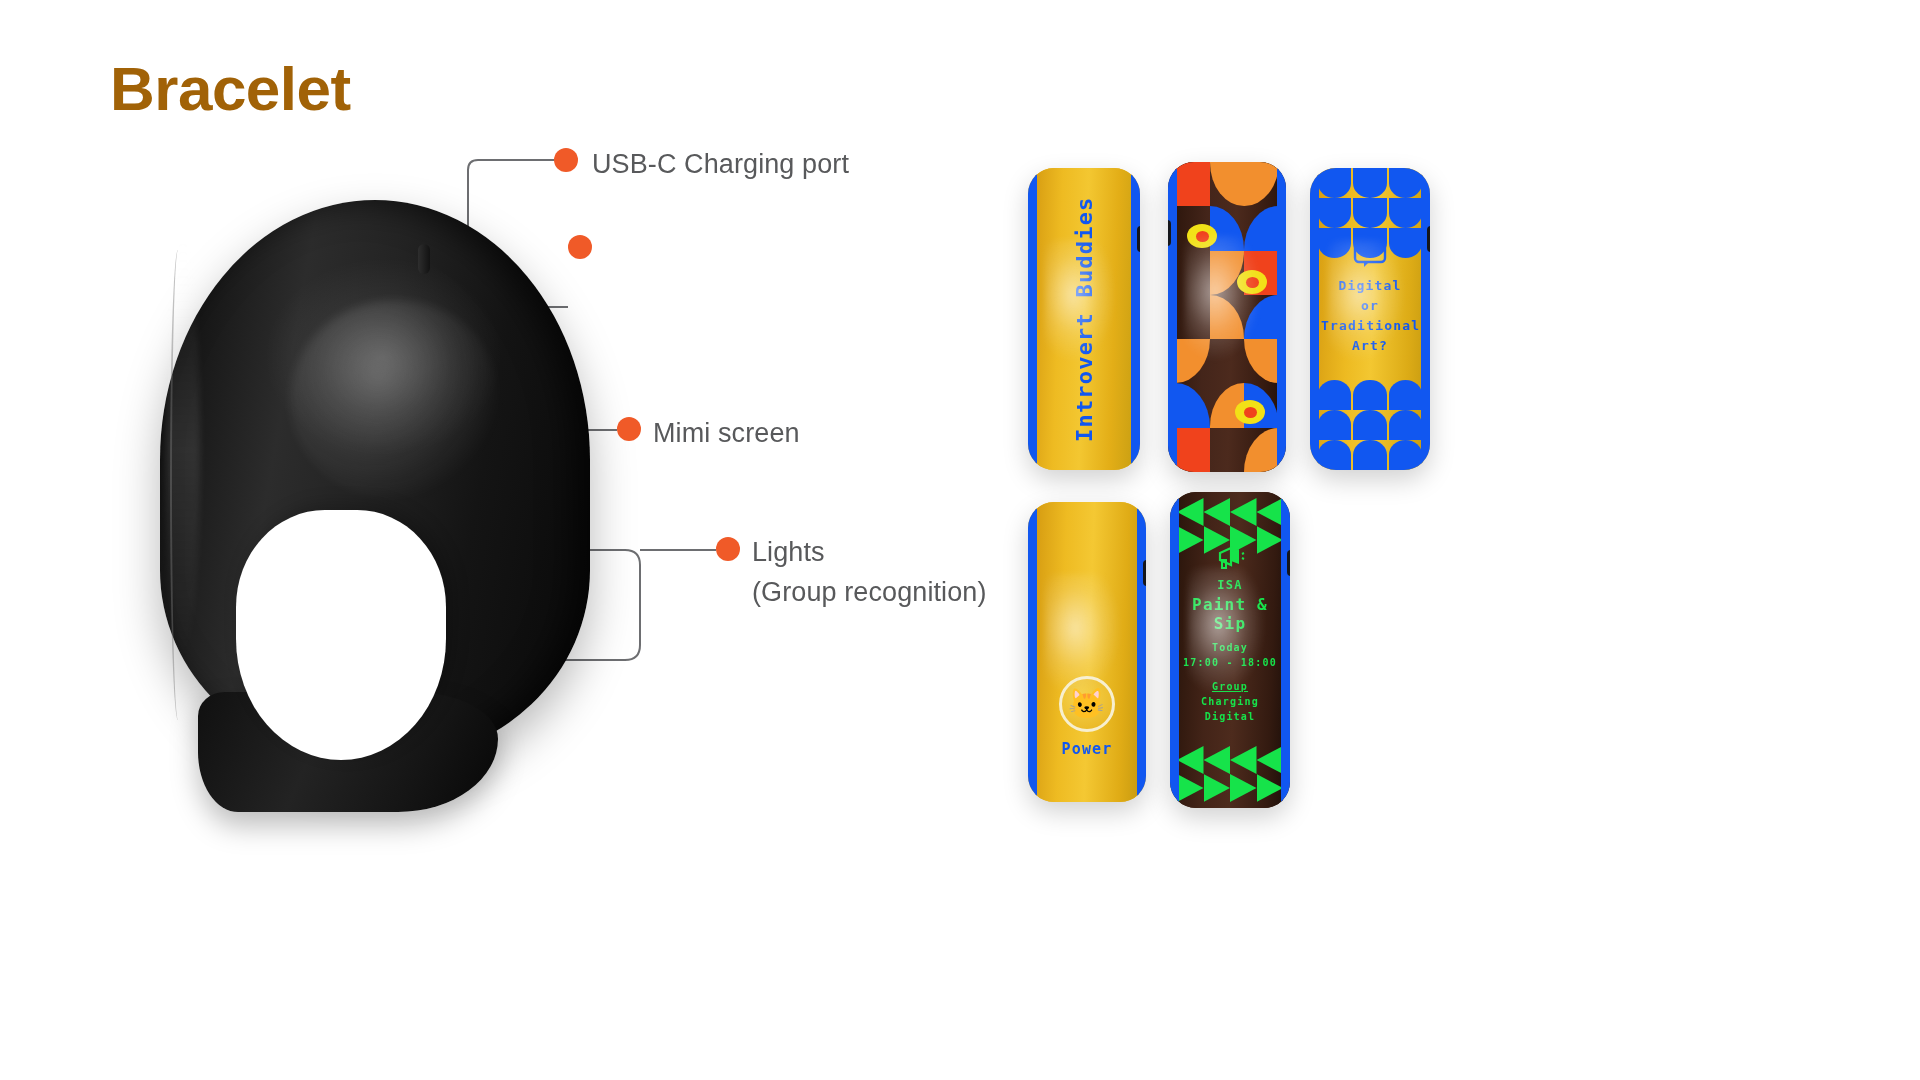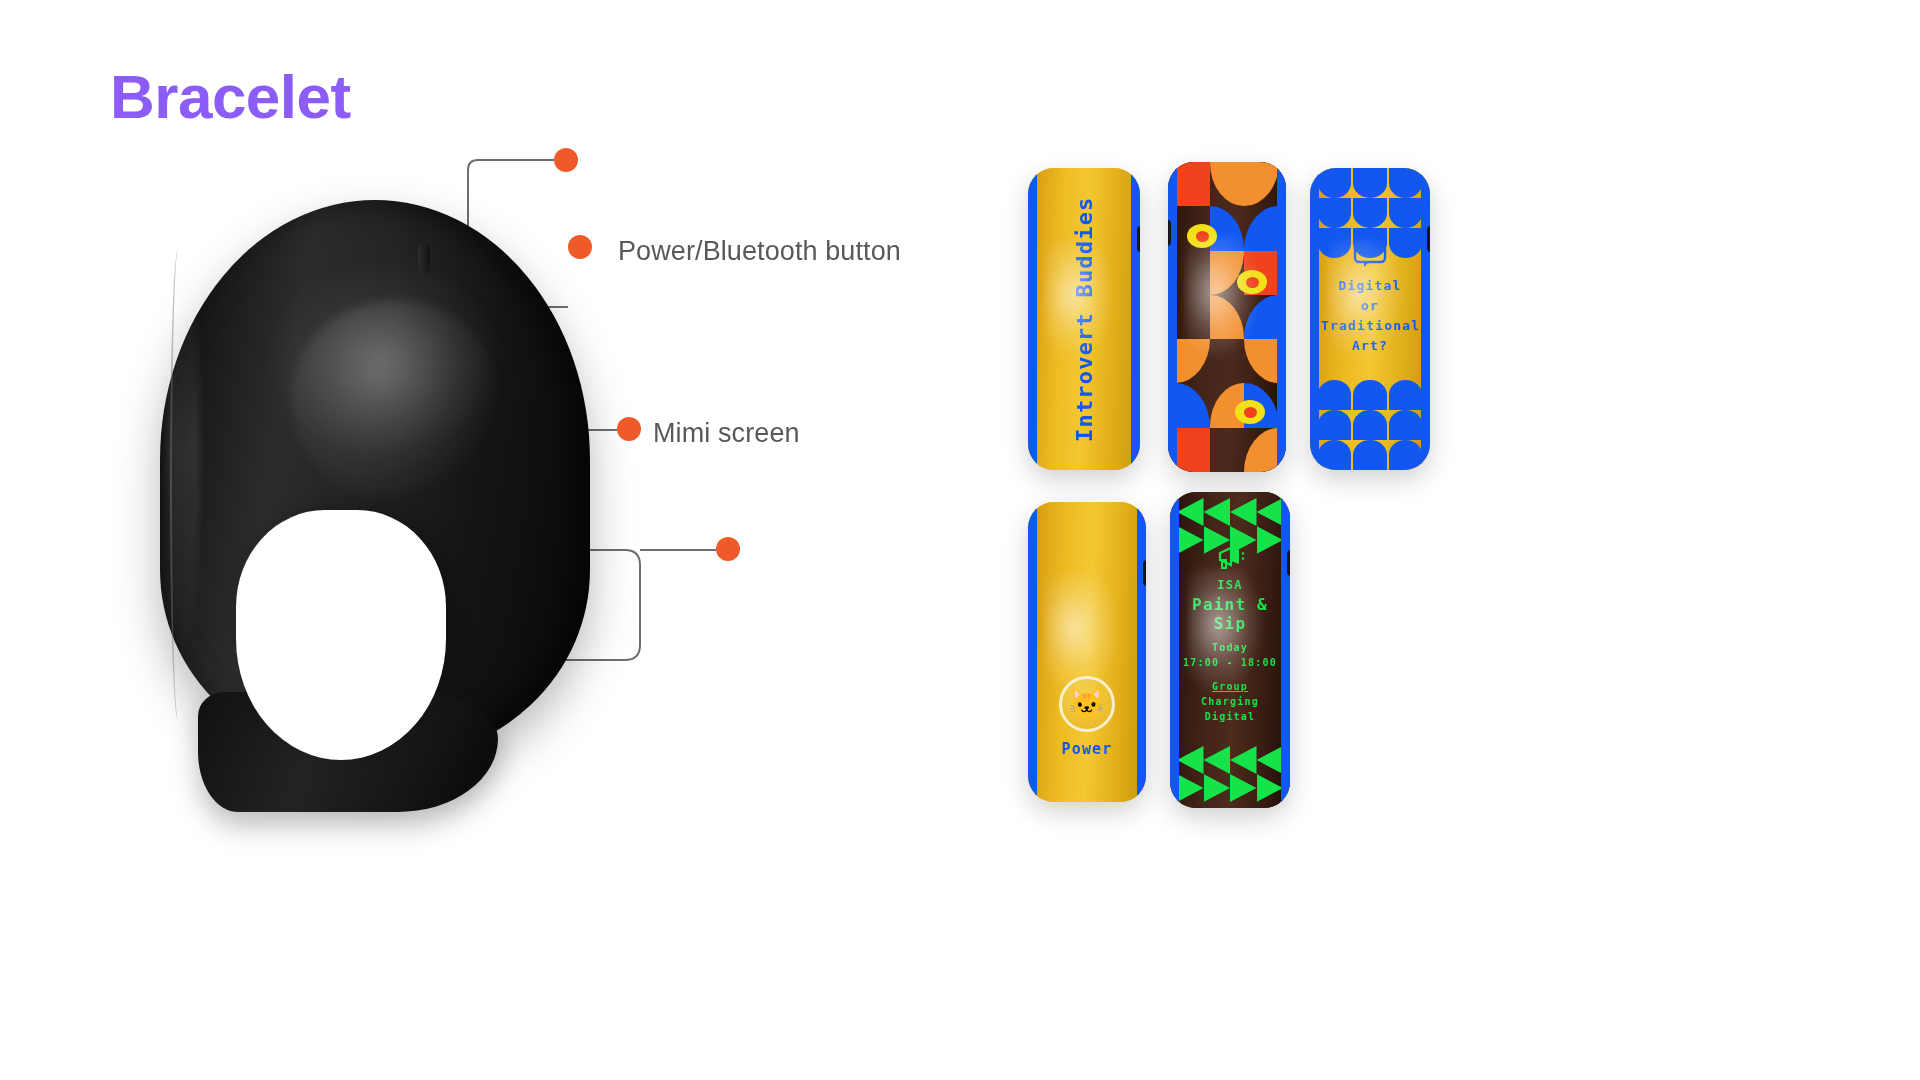--- a/index.html
+++ b/index.html
@@ -7,23 +7,23 @@
   html, body {
     width: 1920px; height: 1080px;
     background: #ffffff;
     font-family: "Liberation Sans", sans-serif;
     overflow: hidden;
   }
   #stage { position: relative; width: 1920px; height: 1080px; background:#fff; }
 
   
   .page-title {
-    position: absolute; left: 110px; top: 66px;
+    position: absolute; left: 110px; top: 58px;
     font-size: 62px; font-weight: 700; letter-spacing: -0.5px;
-    color: #8b5cf6; line-height: 1;
+    color: #a16207; line-height: 1;
   }
 
   
   .product-area { position: absolute; left: 140px; top: 180px; width: 560px; height: 640px; }
 
   .cuff-wrap { position:absolute; inset:0; }
 
   
   .cuff-outer {
     position: absolute; left: 20px; top: 20px;
@@ -211,28 +211,30 @@
       <div class="cuff-face-gloss"></div>
       <div class="cuff-edge-hl"></div>
       <div class="cuff-rim-line"></div>
       <div class="cuff-lowerlip"></div>
       <div class="cuff-mouth"></div>
       <div class="cuff-button"></div>
     </div>
   </div>
 
   <div class="callout-dot" style="left:554px; top:148px;"></div>
+  <div class="callout-label" style="left:592px; top:145px;">USB-C Charging port</div>
 
   <div class="callout-dot" style="left:568px; top:235px;"></div>
-  <div class="callout-label" style="left:618px; top:232px;">Power/Bluetooth button</div>
 
   <div class="callout-dot" style="left:617px; top:417px;"></div>
   <div class="callout-label" style="left:653px; top:414px;">Mimi screen</div>
 
   <div class="callout-dot" style="left:716px; top:537px;"></div>
+  <div class="callout-label" style="left:752px; top:533px;">Lights
+(Group recognition)</div>
 
   <div class="mockups">
 
     <div class="band" id="band-introvert">
       <div class="face">
         <div class="vert-text pixfont">Introvert Buddies</div>
         <div class="sheen"></div>
       </div>
       <div class="strap-edge-l"></div>
       <div class="strap-edge-r"></div>

